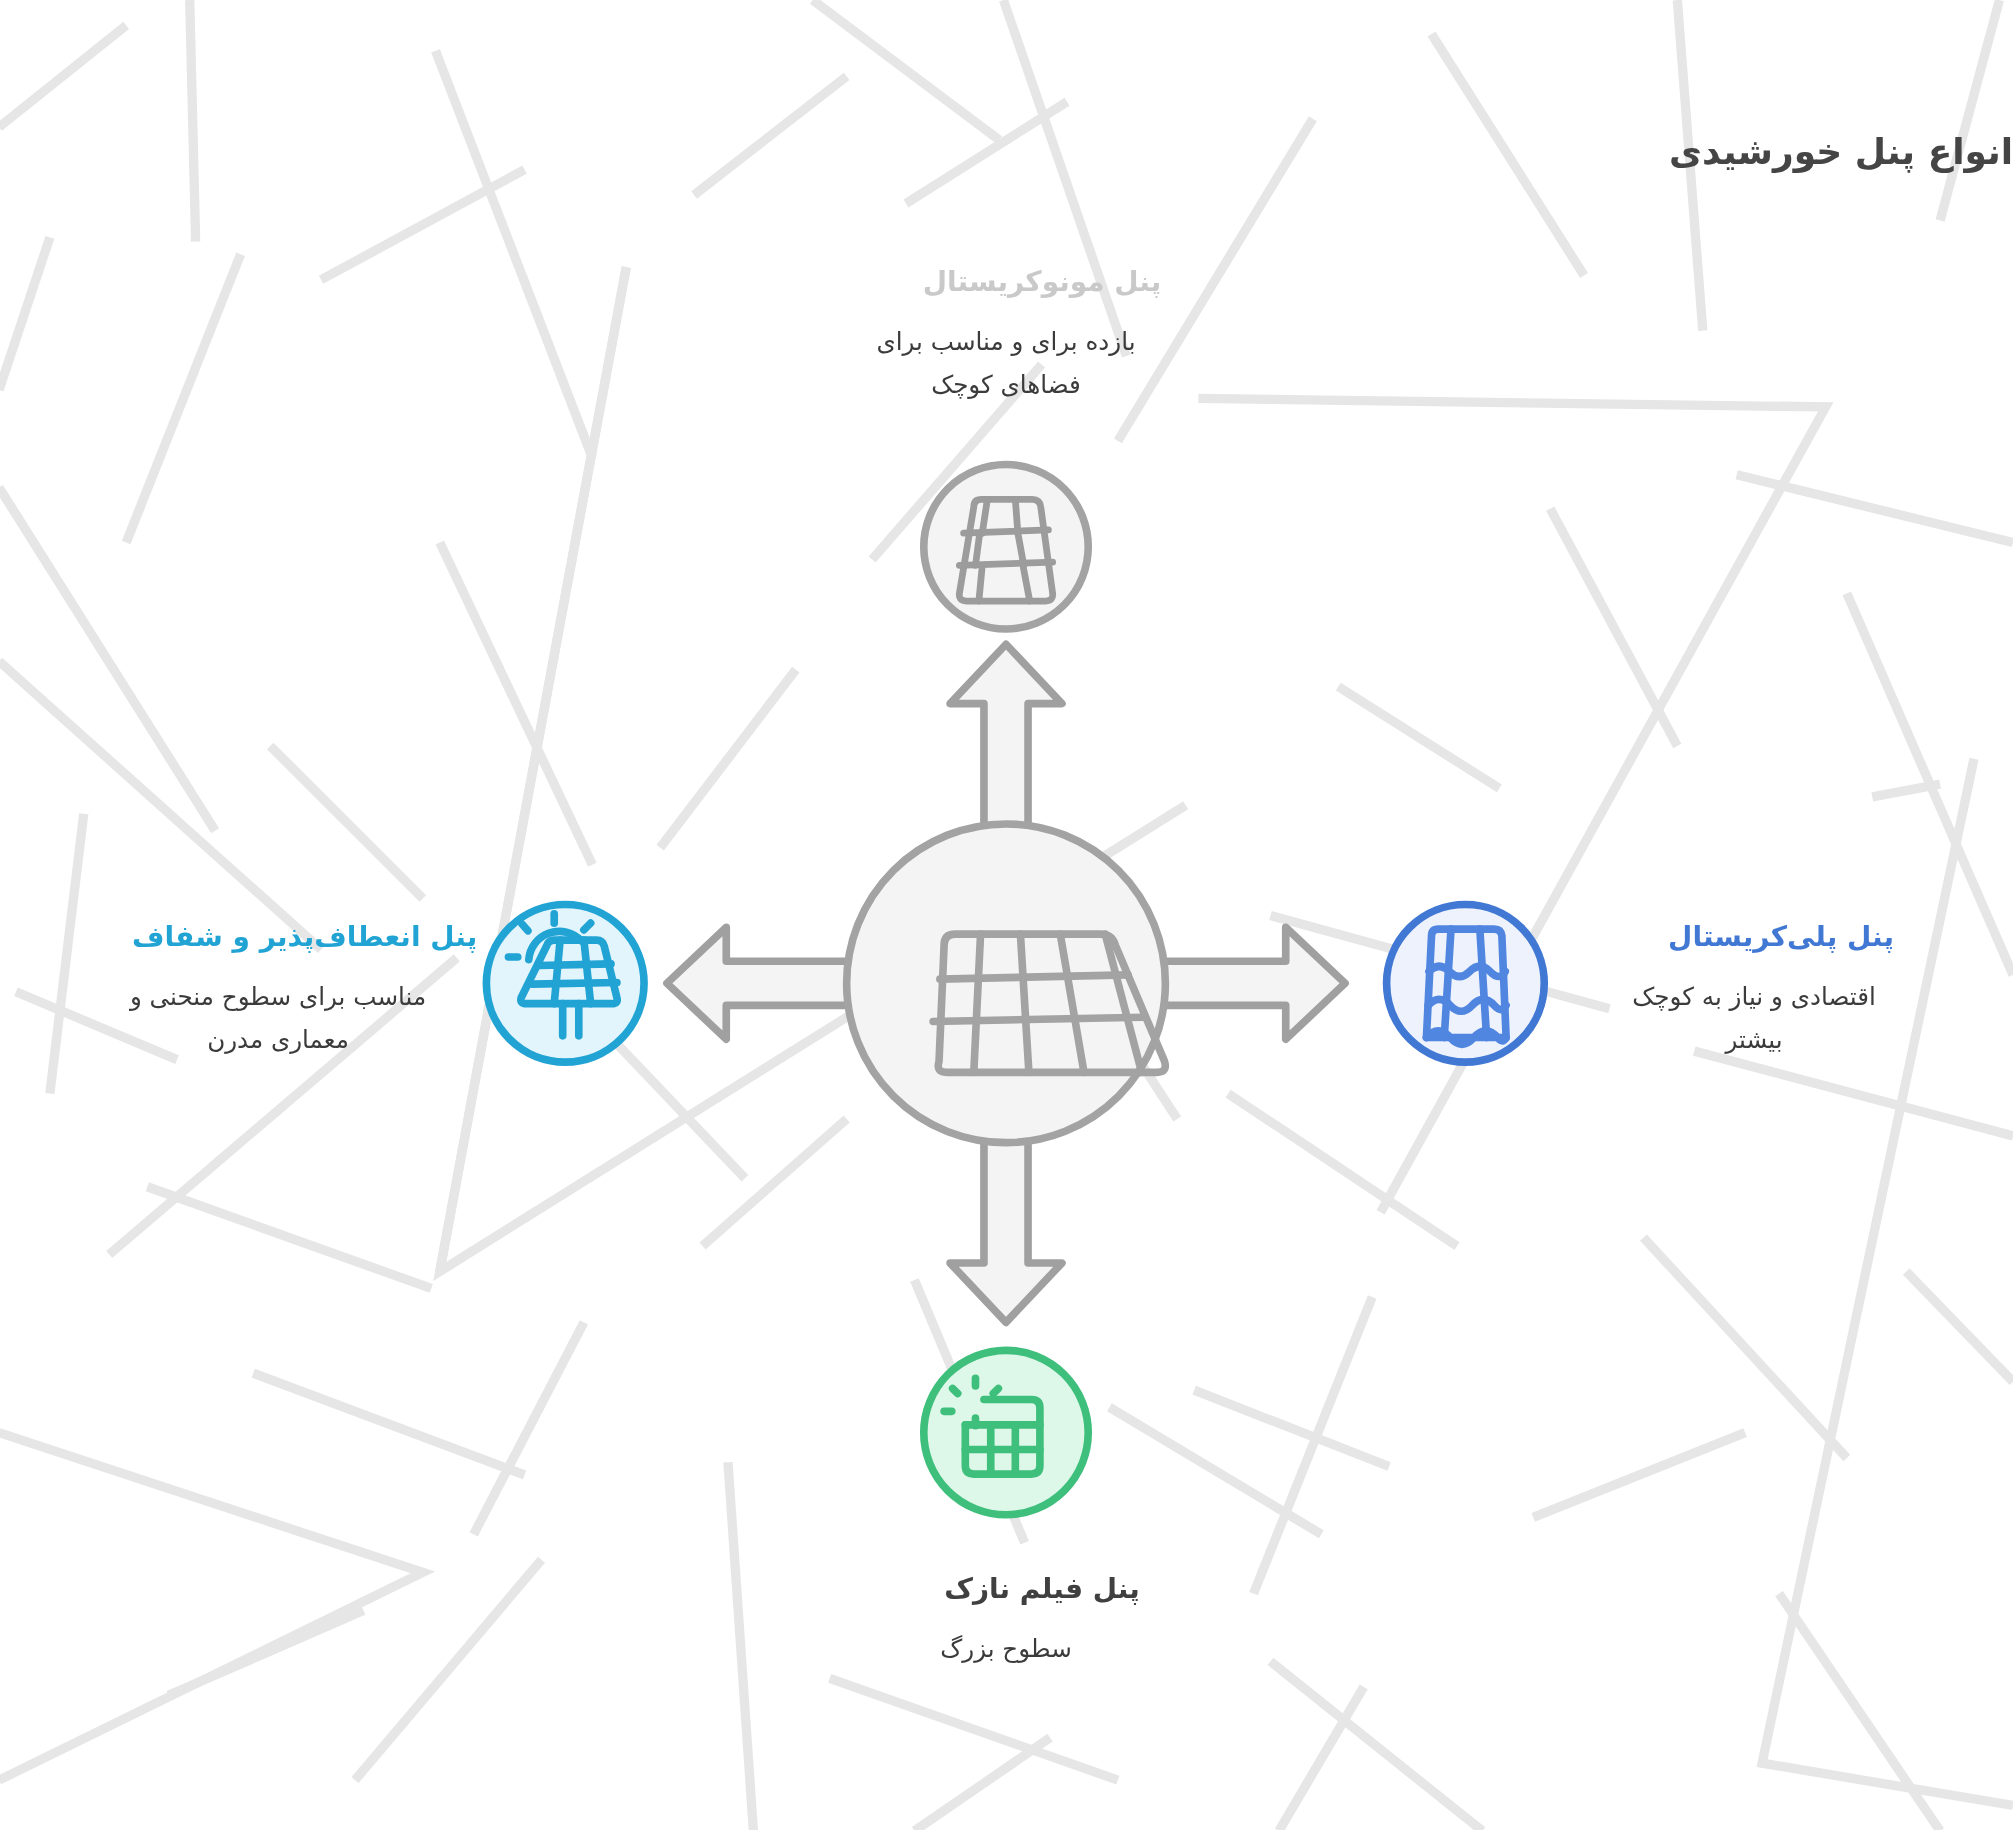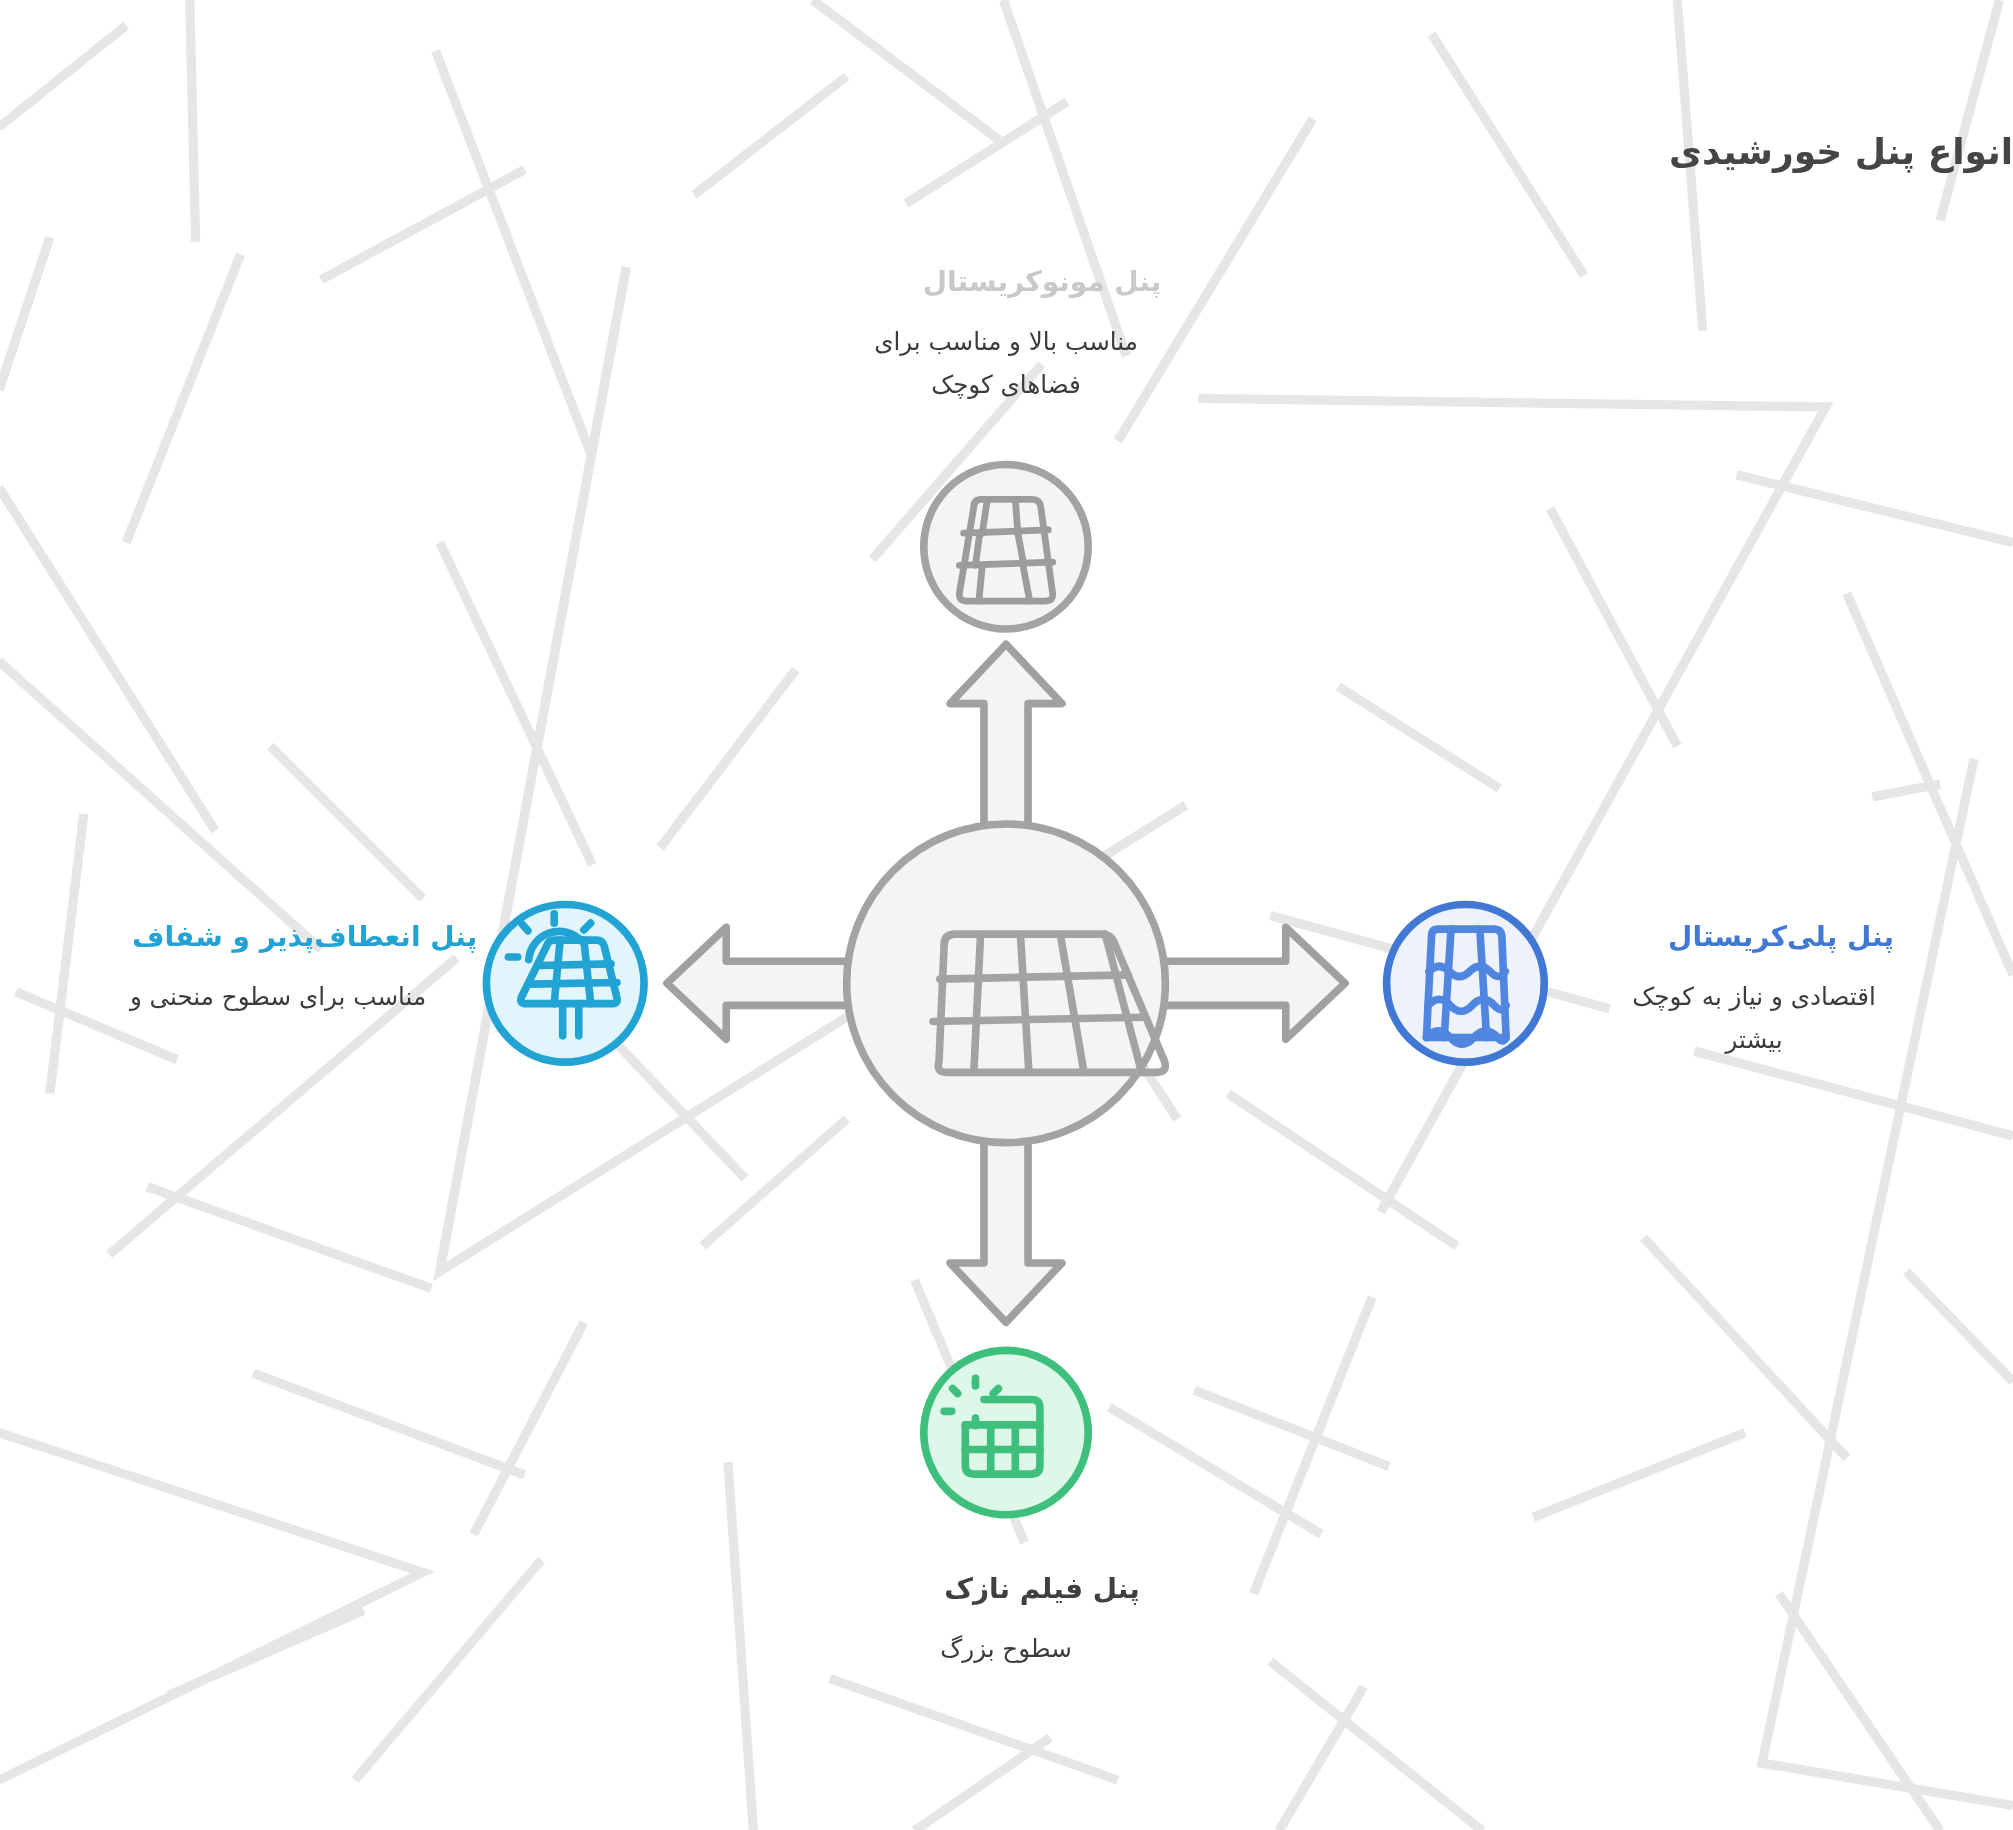--- a/index.html
+++ b/index.html
@@ -289,33 +289,34 @@
       </g>
     </g>
   </svg>
 
   <div class="txt-layer">
 
     <div id="page-title">انواع پنل خورشیدی</div>
 
     <div class="node-title" id="title-top">پنل مونوکریستال</div>
     <div class="node-desc" id="desc-top">
-      <div>مناسب بالا و مناسب برای</div>
+      <div>بازده برای و مناسب برای</div>
       <div>فضاهای کوچک</div>
     </div>
 
     <div class="node-title" id="title-right">پنل پلی‌کریستال</div>
     <div class="node-desc" id="desc-right">
       <div>اقتصادی و نیاز به کوچک</div>
       <div>بیشتر</div>
     </div>
 
     <div class="node-title" id="title-left">پنل انعطاف‌پذیر و شفاف</div>
     <div class="node-desc" id="desc-left">
       <div>مناسب برای سطوح منحنی و</div>
+      <div>معماری مدرن</div>
     </div>
 
     <div class="node-title" id="title-bottom">پنل فیلم نازک</div>
     <div class="node-desc" id="desc-bottom">
       <div>سطوح بزرگ</div>
     </div>
 
   </div>
 </div>
 

